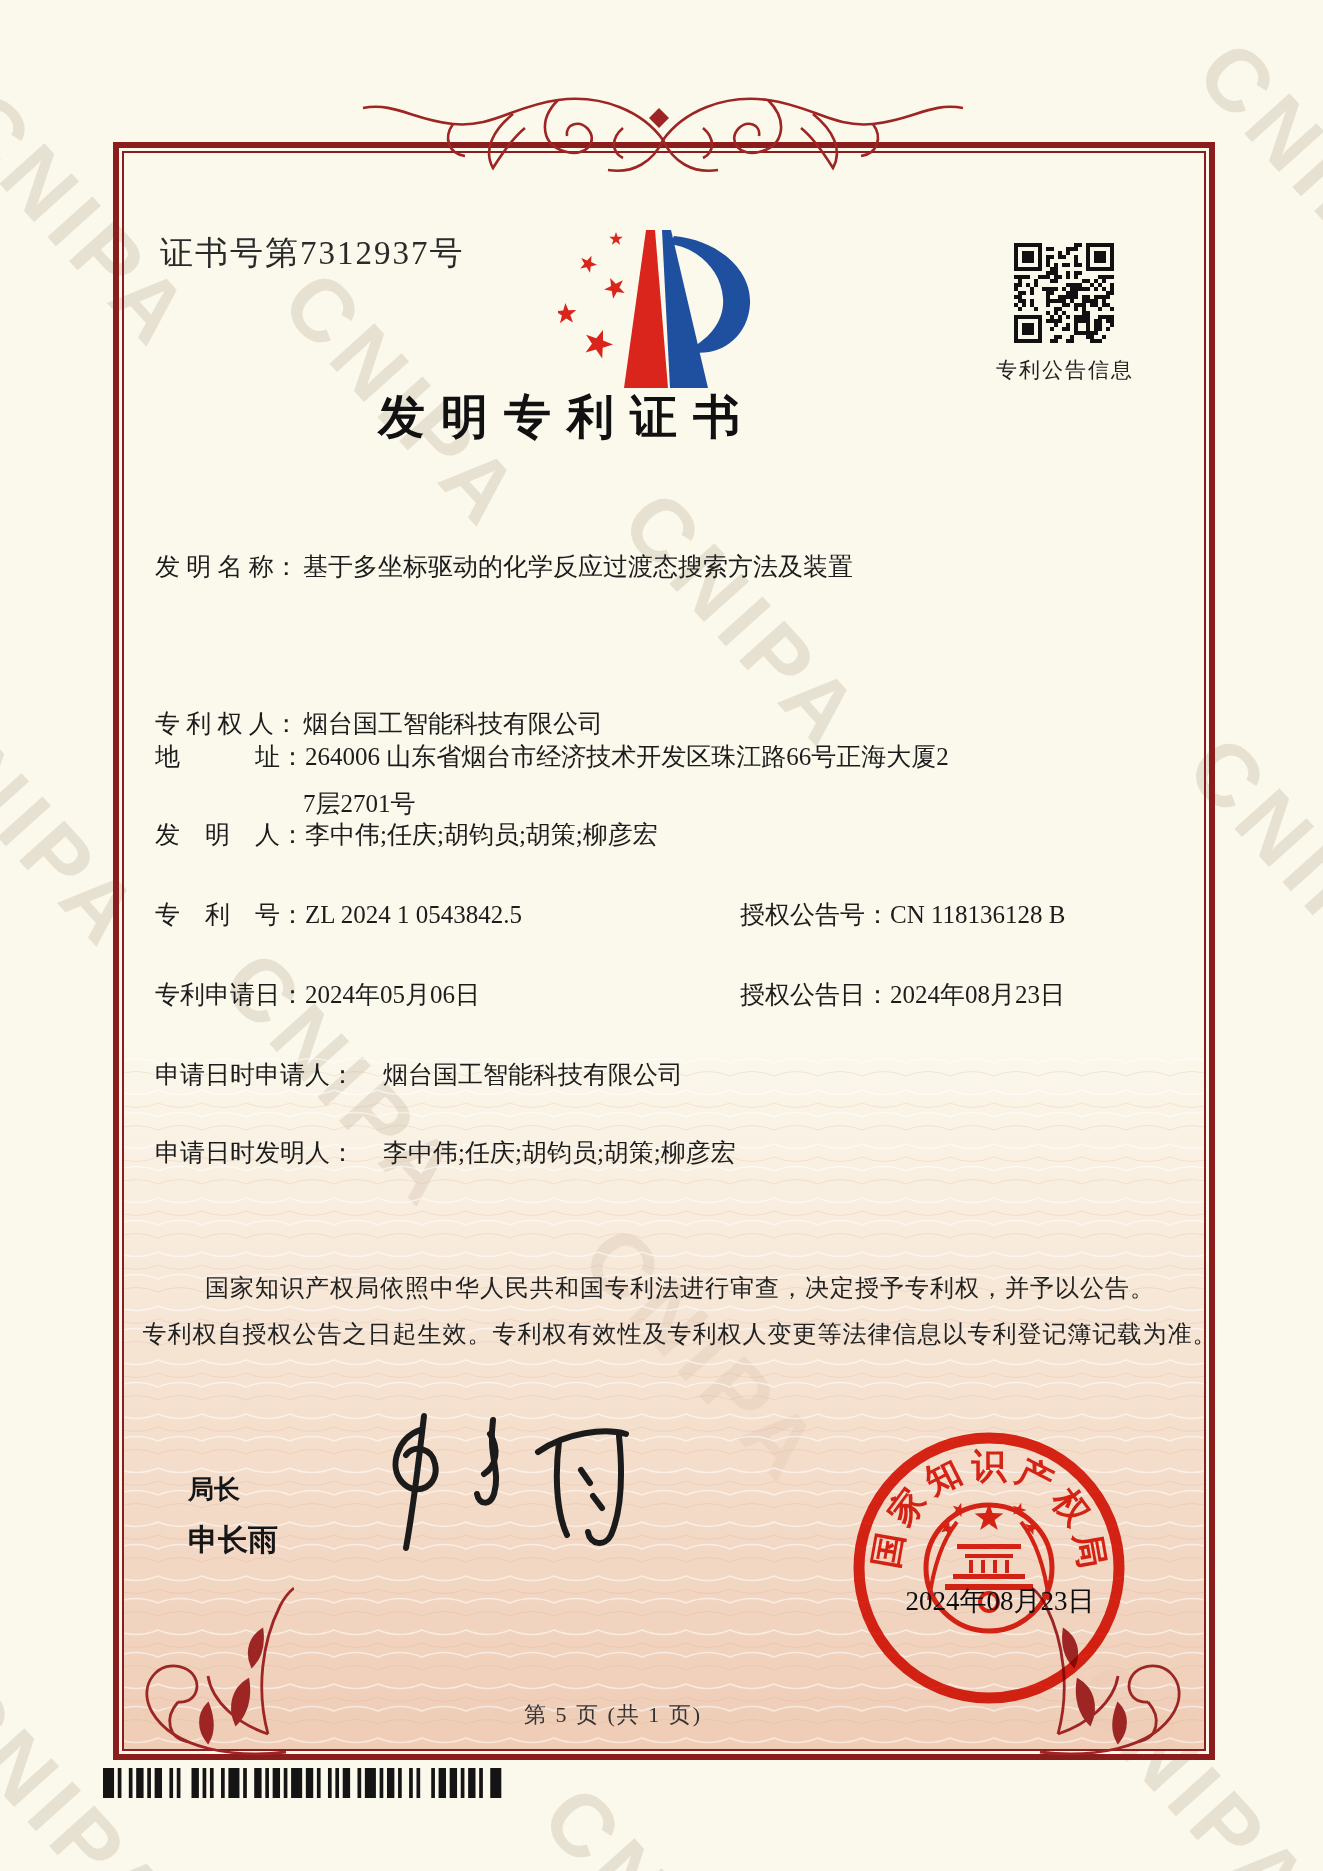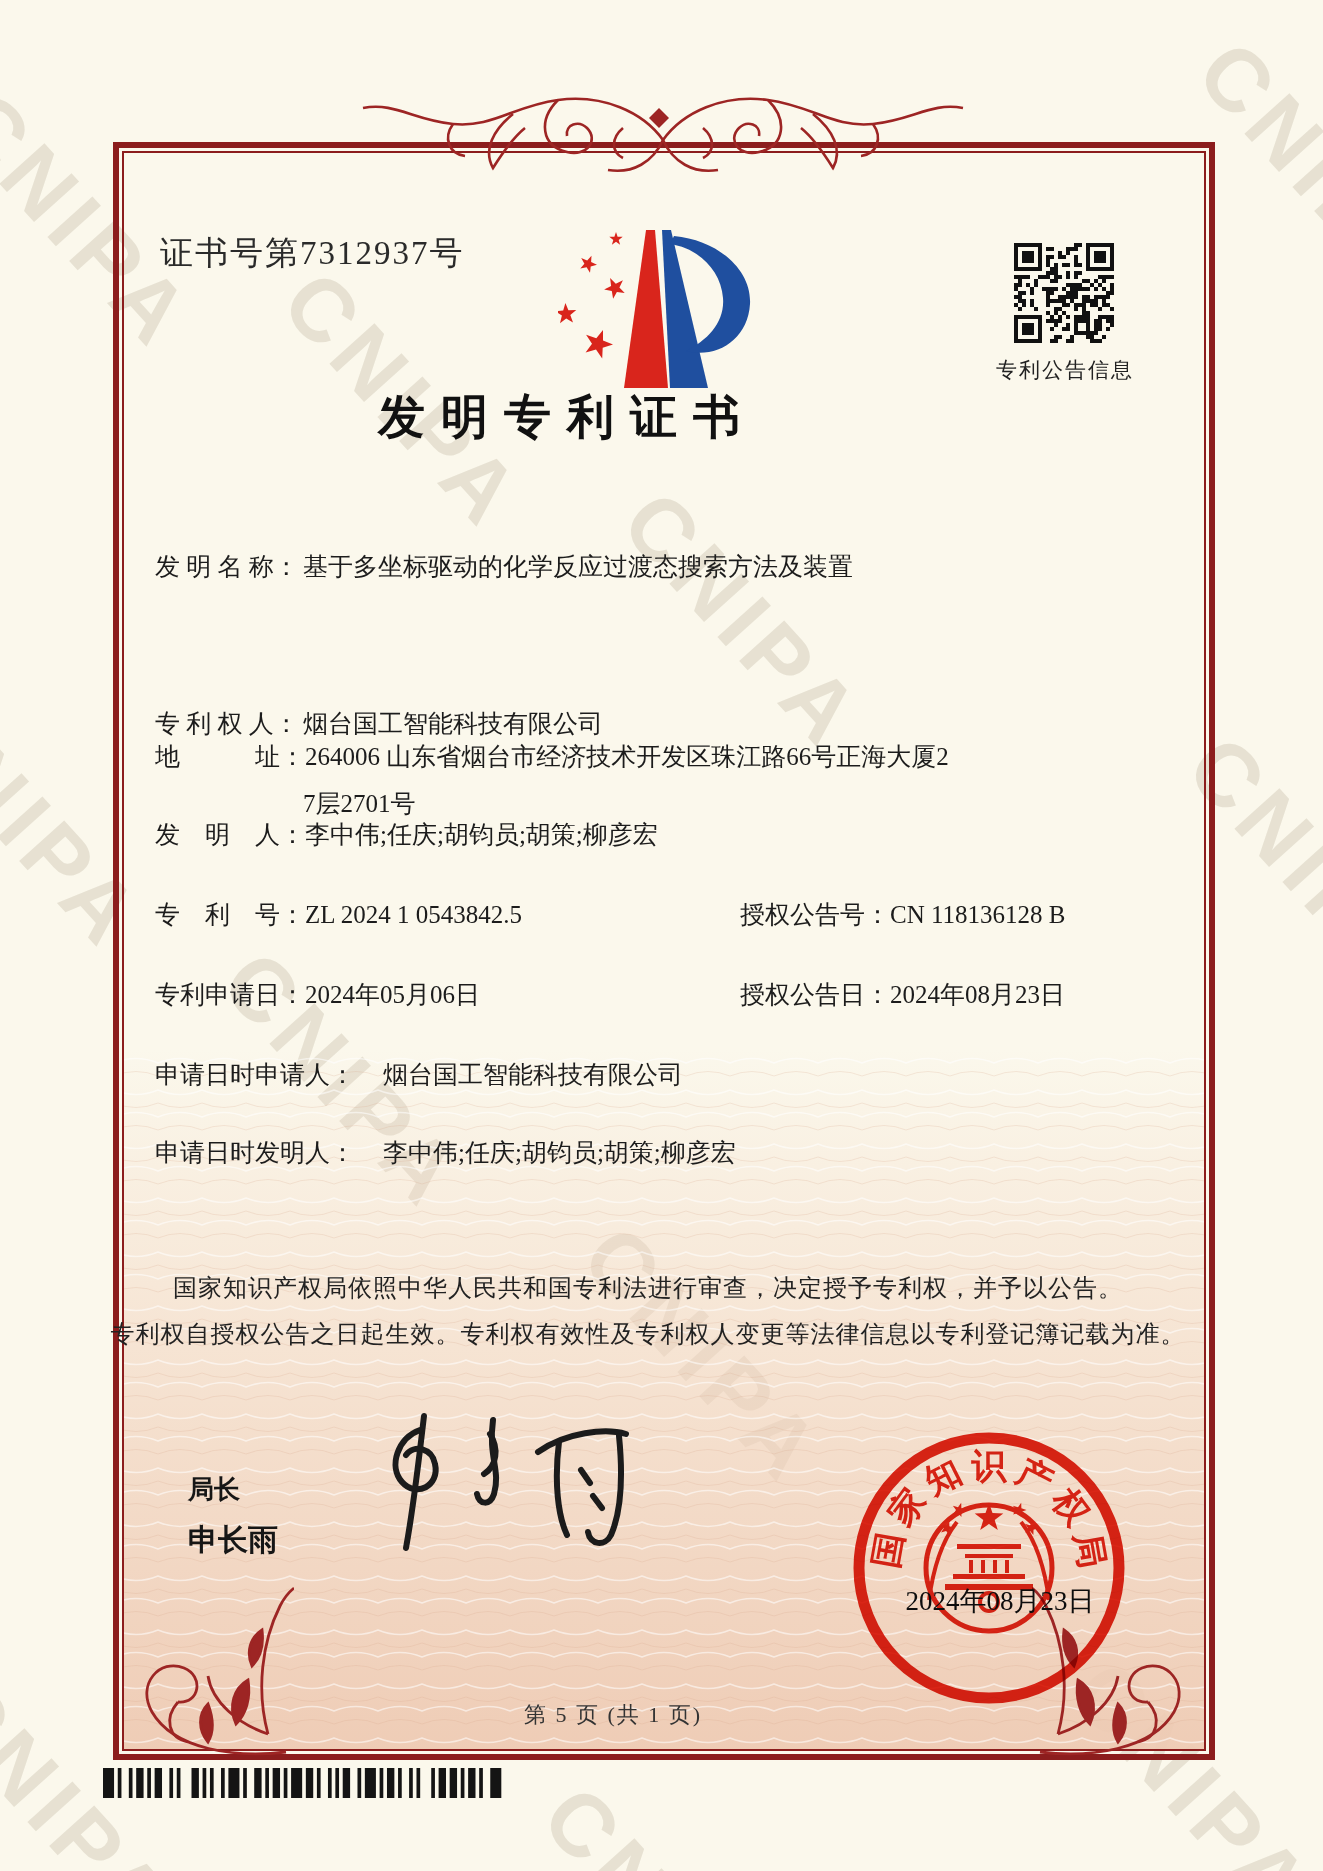--- a/index.html
+++ b/index.html
@@ -20,21 +20,21 @@
   
   .abs{position:absolute;z-index:5;white-space:nowrap;}
   .certno{left:160px;top:231px;font-size:33px;letter-spacing:2px;color:#2a2a2a;}
   .cert-title{left:378px;top:386px;font-size:47px;font-weight:700;letter-spacing:16px;color:#111;}
   .qr-wrap{left:1014px;top:243px;width:100px;height:100px;}
   .qr-cap{left:975px;top:356px;width:180px;text-align:center;font-size:21px;letter-spacing:2px;color:#222;}
   .row{font-size:25px;color:#1c1c1c;}
   .lbl{display:inline-block;min-width:148px;}
   .lblw{display:inline-block;min-width:228px;}
   .addr2{display:block;margin-left:148px;margin-top:14px;}
-  .stmt{left:97px;width:1102px;text-align:center;font-size:24px;letter-spacing:1px;color:#222;z-index:5;position:absolute;white-space:nowrap;}
+  .stmt{left:129px;width:1102px;text-align:center;font-size:24px;letter-spacing:1px;color:#222;z-index:5;position:absolute;white-space:nowrap;}
   .sign-title{left:188px;top:1472px;font-size:26px;font-weight:600;font-family:"Liberation Sans","DejaVu Sans",sans-serif;color:#161616;}
   .sign-name{left:188px;top:1520px;font-size:30px;font-weight:600;font-family:"Liberation Sans","DejaVu Sans",sans-serif;color:#161616;}
   .sig-svg{position:absolute;left:362px;top:1408px;z-index:6;}
   .seal-svg{position:absolute;left:845px;top:1418px;z-index:6;mix-blend-mode:multiply;opacity:.95;}
   .seal-date{left:885px;top:1583px;width:230px;text-align:center;font-size:27px;color:#0d0d0d;z-index:7;}
   .footer{left:113px;top:1700px;width:1000px;text-align:center;font-size:22px;letter-spacing:2px;color:#333;z-index:5;position:absolute;}
   .barcode{position:absolute;left:103px;top:1768px;width:402px;height:30px;z-index:5;}
 </style>
 </head>
 <body>

